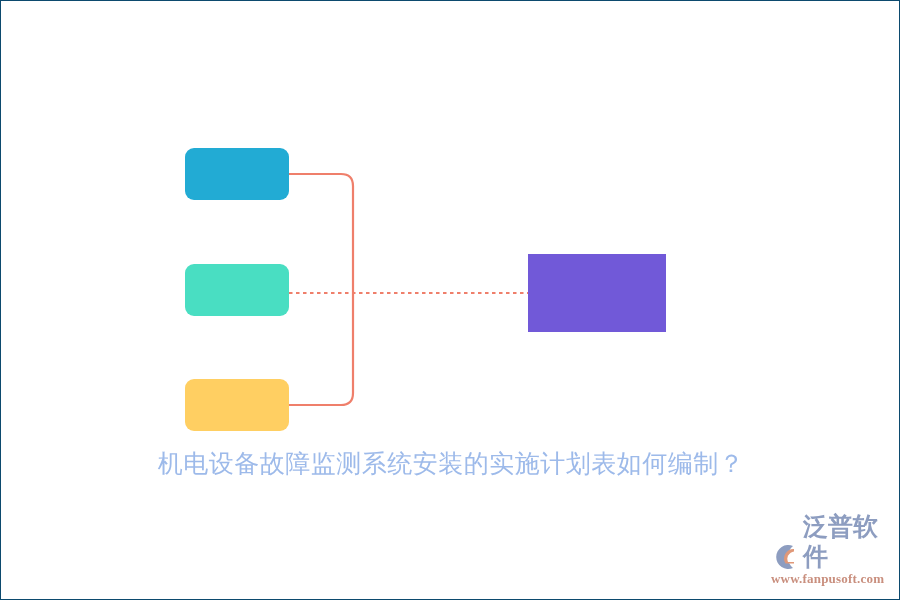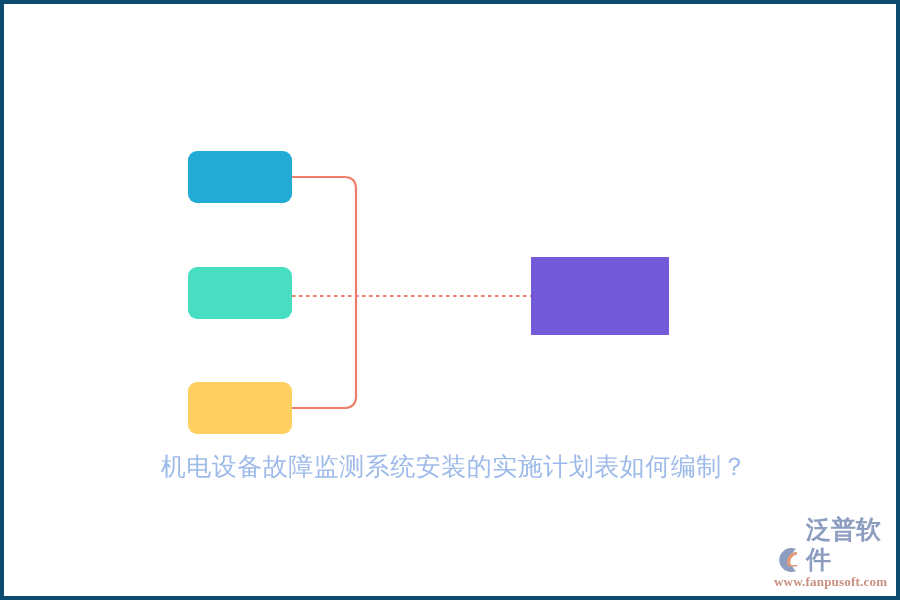--- a/index.html
+++ b/index.html
@@ -9,21 +9,21 @@
   }
   body {
     font-family: "Liberation Sans", sans-serif;
   }
   #page {
     position: relative;
     width: 900px;
     height: 600px;
     background: #ffffff;
     box-sizing: border-box;
-    border: 4px solid #0c4a6e;
+    border: 1px solid #0c4a6e;
     overflow: hidden;
   }
   .diagram-svg {
     position: absolute;
     left: 0;
     top: 0;
     width: 900px;
     height: 600px;
   }
   .caption {

